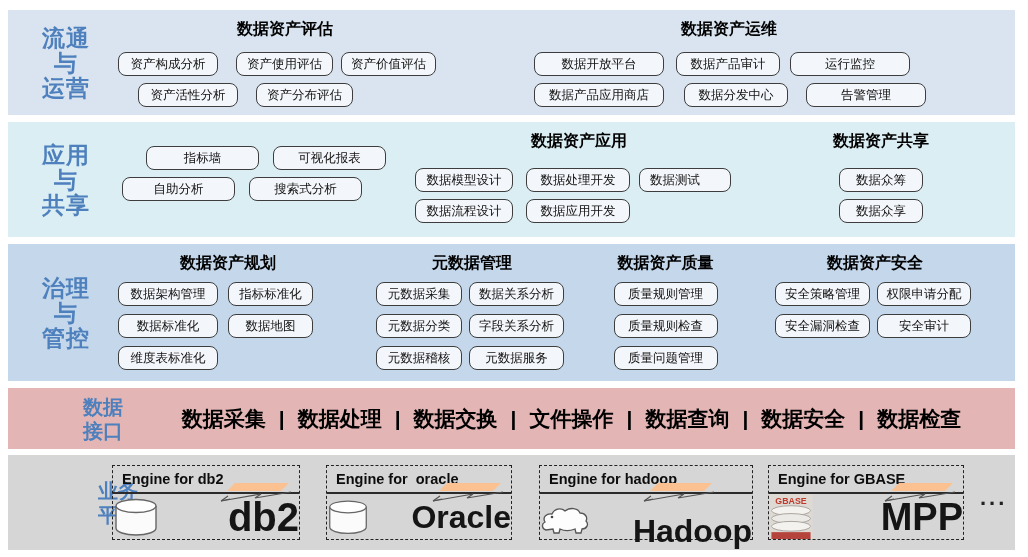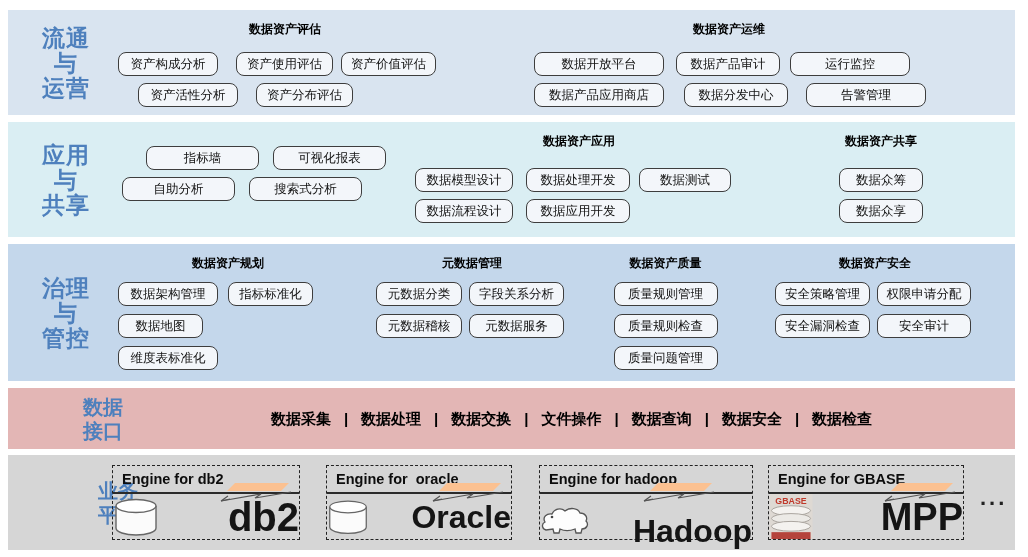--- a/index.html
+++ b/index.html
@@ -10,31 +10,31 @@
   }
   .band{position:absolute;left:8px;width:1007px;}
   .blabel{
     position:absolute;text-align:center;color:#4e80bd;font-weight:bold;
     top:50%;transform:translateY(-50%);
   }
   .blabel span{display:block;}
   .blabel.lg{font-size:23px;line-height:25px;left:8px;width:100px;letter-spacing:1px;}
   .blabel.md{font-size:20px;line-height:24px;width:100px;}
   .sec{position:absolute;top:8px;}
-  .sec-title{font-size:12px;font-weight:bold;color:#000;text-align:center;height:22px;line-height:22px;}
+  .sec-title{font-size:16px;font-weight:bold;color:#000;text-align:center;height:22px;line-height:22px;}
   .row{display:flex;align-items:center;}
   .bx{
     height:24px;border:1.3px solid #3d3d3d;border-radius:8px;background:#f3f6fa;
     display:flex;align-items:center;justify-content:center;
     font-size:12.5px;color:#111;box-sizing:border-box;flex:0 0 auto;
   }
-  .bx.al{justify-content:flex-start;padding-left:20px;}
+  .bx.al{justify-content:flex-start;padding-left:10px;}
   .iface-row{
     position:absolute;left:130px;right:10px;top:50%;transform:translateY(-50%);
-    text-align:center;font-size:15px;font-weight:bold;color:#000;white-space:nowrap;
+    text-align:center;font-size:21px;font-weight:bold;color:#000;white-space:nowrap;
   }
   .iface-sep{margin:0 13px;font-weight:bold;}
   .engine{position:absolute;top:10px;height:75px;border:1.5px dashed #222;box-sizing:border-box;}
   .eng-head{
     height:26px;border-bottom:2px solid #2b2b2b;display:flex;align-items:center;
     padding-left:9px;font-size:14.5px;font-weight:bold;color:#0d0d0d;white-space:pre;
   }
   .eng-body{height:45px;display:flex;align-items:center;justify-content:space-between;gap:12px;}
   .eng-name{font-weight:bold;color:#151515;line-height:1;}
   .callout{position:absolute;right:6px;top:14px;pointer-events:none;}
@@ -131,29 +131,34 @@
     <span>管控</span>
   </div>
 
   <div class="sec" style="left:110px;width:220px;">
     <div class="sec-title">数据资产规划</div>
     <div class="row" style="margin-top:8px;gap:10px;">
       <div class="bx" style="width:100px">数据架构管理</div>
       <div class="bx" style="width:85px">指标标准化</div>
     </div>
     <div class="row" style="margin-top:8px;gap:10px;">
+      <div class="bx" style="width:100px">数据标准化</div>
       <div class="bx" style="width:85px">数据地图</div>
     </div>
     <div class="row" style="margin-top:8px;">
       <div class="bx" style="width:100px">维度表标准化</div>
     </div>
   </div>
 
   <div class="sec" style="left:364px;width:200px;">
     <div class="sec-title">元数据管理</div>
+    <div class="row" style="margin-top:8px;gap:7px;margin-left:4px;">
+      <div class="bx" style="width:86px">元数据采集</div>
+      <div class="bx" style="width:95px">数据关系分析</div>
+    </div>
     <div class="row" style="margin-top:8px;gap:7px;margin-left:4px;">
       <div class="bx" style="width:86px">元数据分类</div>
       <div class="bx" style="width:95px">字段关系分析</div>
     </div>
     <div class="row" style="margin-top:8px;gap:7px;margin-left:4px;">
       <div class="bx" style="width:86px">元数据稽核</div>
       <div class="bx" style="width:95px">元数据服务</div>
     </div>
   </div>
 

